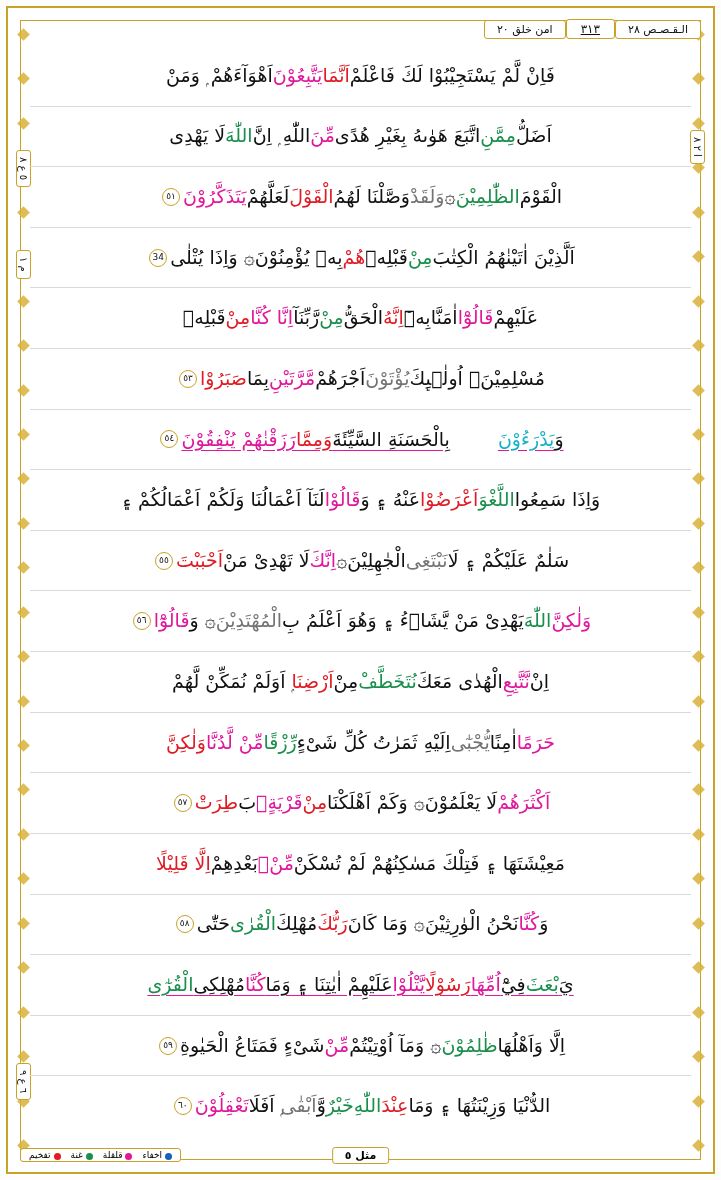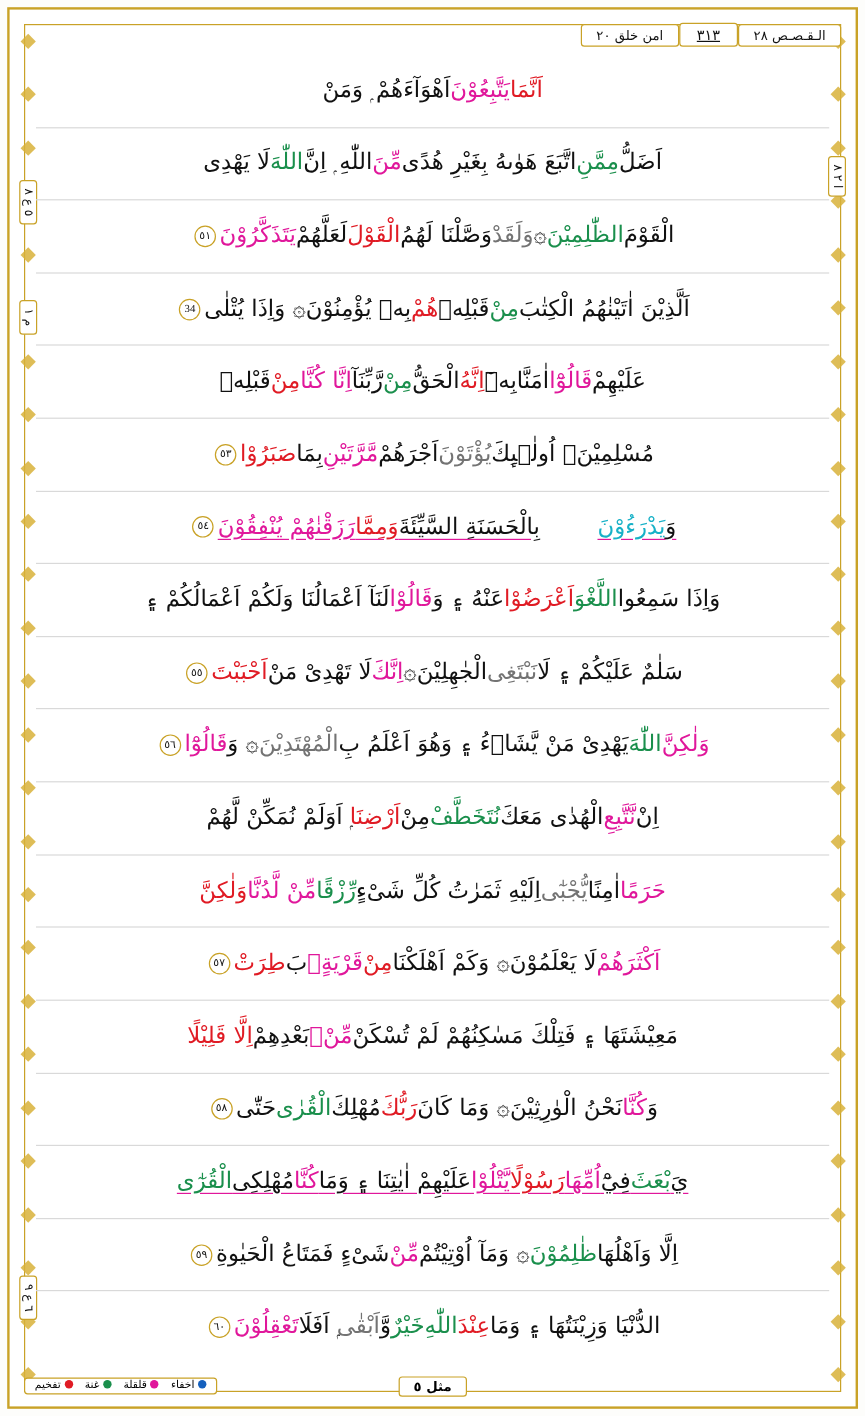--- a/index.html
+++ b/index.html
@@ -68,21 +68,21 @@
   .foot-center{
     position:absolute;left:50%;transform:translateX(-50%);
     border:1.5px solid #c9a227;border-radius:3px;
     padding:1px 12px;font-size:11px;background:#fff;font-weight:bold;
   }
   .legend{
     display:flex;align-items:center;gap:10px;
     border:1.5px solid #c9a227;border-radius:3px;
     padding:1px 8px;font-size:9px;background:#fff;direction:rtl;
   }
-  .legend .item{display:flex;align-items:flex-start;gap:3px;}
+  .legend .item{display:flex;align-items:flex-end;gap:3px;}
   .dot{width:7px;height:7px;border-radius:50%;display:inline-block;}
   
   .side-label{
     position:absolute;
     writing-mode:vertical-rl;
     font-size:10px;color:#111;
     border:1px solid #c9a227;border-radius:3px;
     padding:6px 1px;background:#fff;
     letter-spacing:1px;
   }
@@ -118,21 +118,20 @@
   .c-magenta{color:#e0179b;}
   .c-cyan{color:#17b1c7;margin-left:48px;}
   .ayah{
     display:inline-block;
     border:1px solid #c9a227;
     border-radius:50%;
     font-size:9px;
     width:16px;height:16px;line-height:15px;text-align:center;
     color:#111;margin:4px 3px;
     vertical-align:middle;
-    font-family:Liberation Serif, serif;
   }
   .ul-pink{ text-decoration:underline; text-decoration-color:#e0179b; text-underline-offset:4px;}
 </style>
 </head>
 <body>
 
 <div class="page">
   <div class="frame-outer">
     <div class="frame-inner"></div>
   </div>
@@ -200,20 +199,21 @@
     <div class="hdr-box">الـقـصـص ٢٨</div>
   </div>
 
   <div class="side-label l1">٥ ع ٨</div>
   <div class="side-label l2">م ١</div>
   <div class="side-label r1">ا ٢ ٨</div>
   <div class="side-label bl">٦ ع ٩</div>
 
   <div class="body-area" id="body">
       <div class="aline">
+        <span class="seg c-black">فَاِنْ لَّمْ يَسْتَجِيْبُوْا لَكَ فَاعْلَمْ </span>
         <span class="seg c-red">اَنَّمَا</span>
         <span class="seg c-black"> </span>
         <span class="seg c-magenta">يَتَّبِعُوْنَ</span>
         <span class="seg c-black"> اَهْوَآءَهُمْ ۭ وَمَنْ</span>
       </div>
       <div class="aline">
         <span class="seg c-black">اَضَلُّ </span>
         <span class="seg c-green">مِمَّنِ</span>
         <span class="seg c-black"> اتَّبَعَ هَوٰىهُ بِغَيْرِ هُدًى </span>
         <span class="seg c-magenta">مِّنَ</span>

